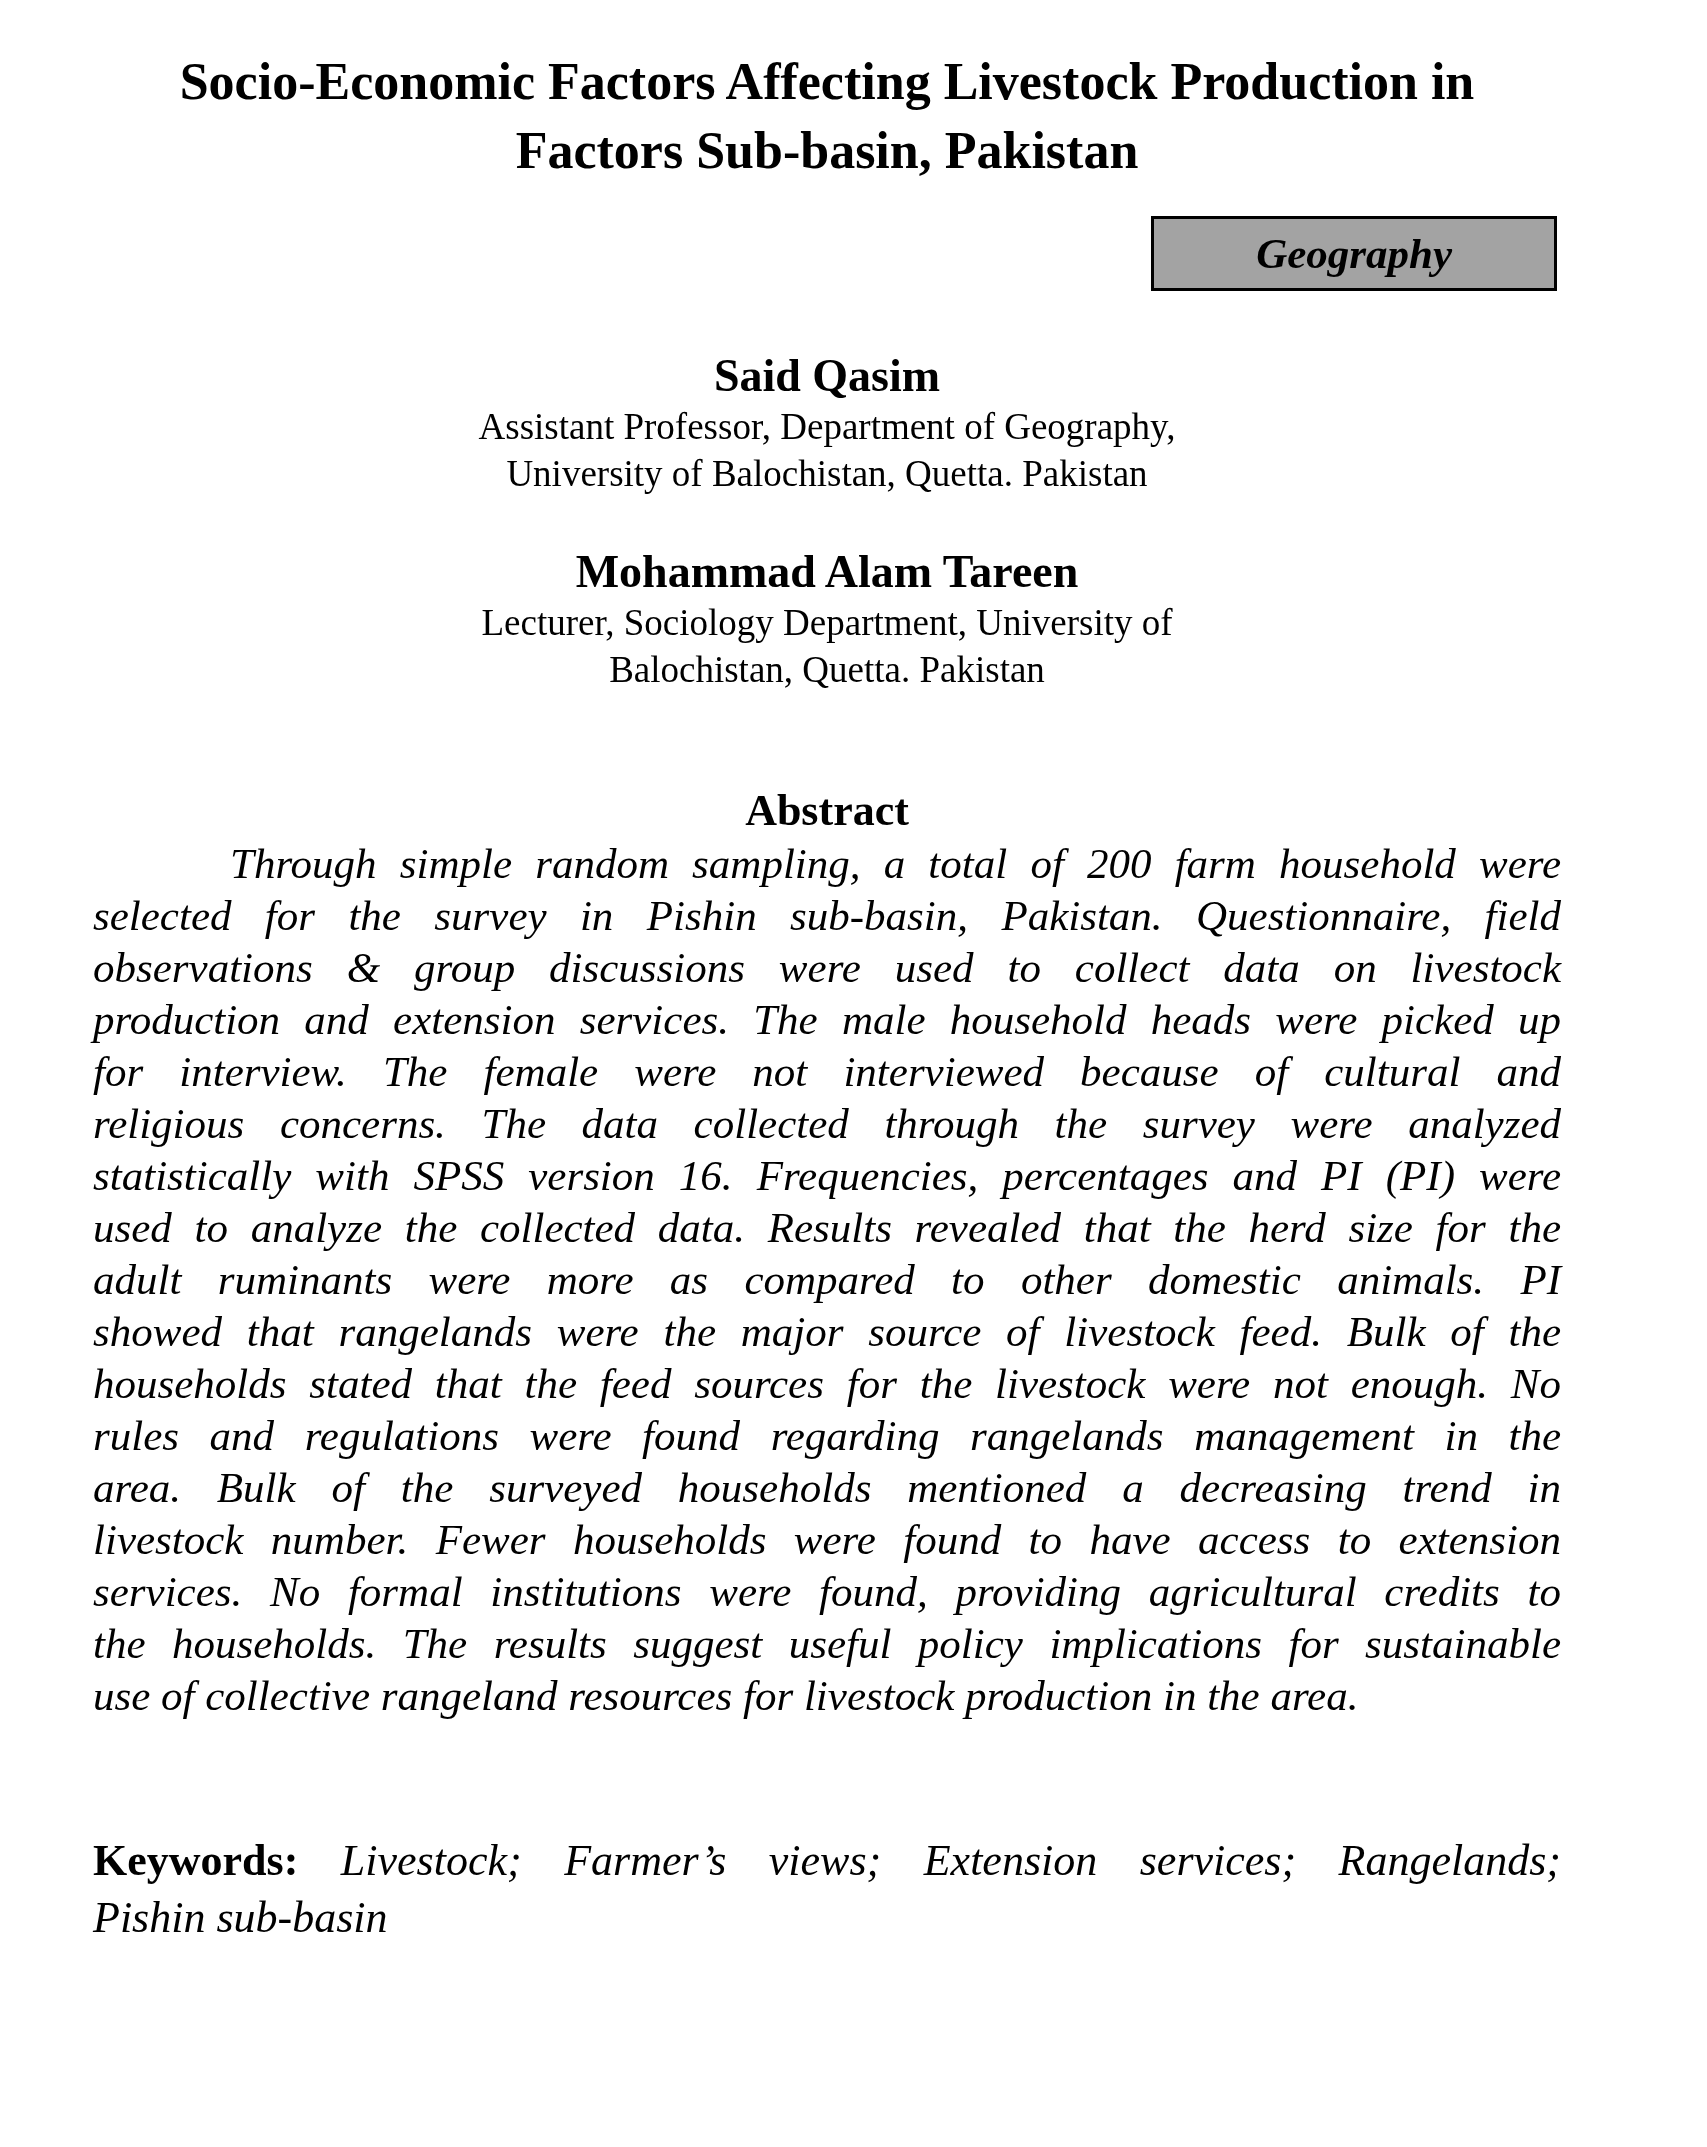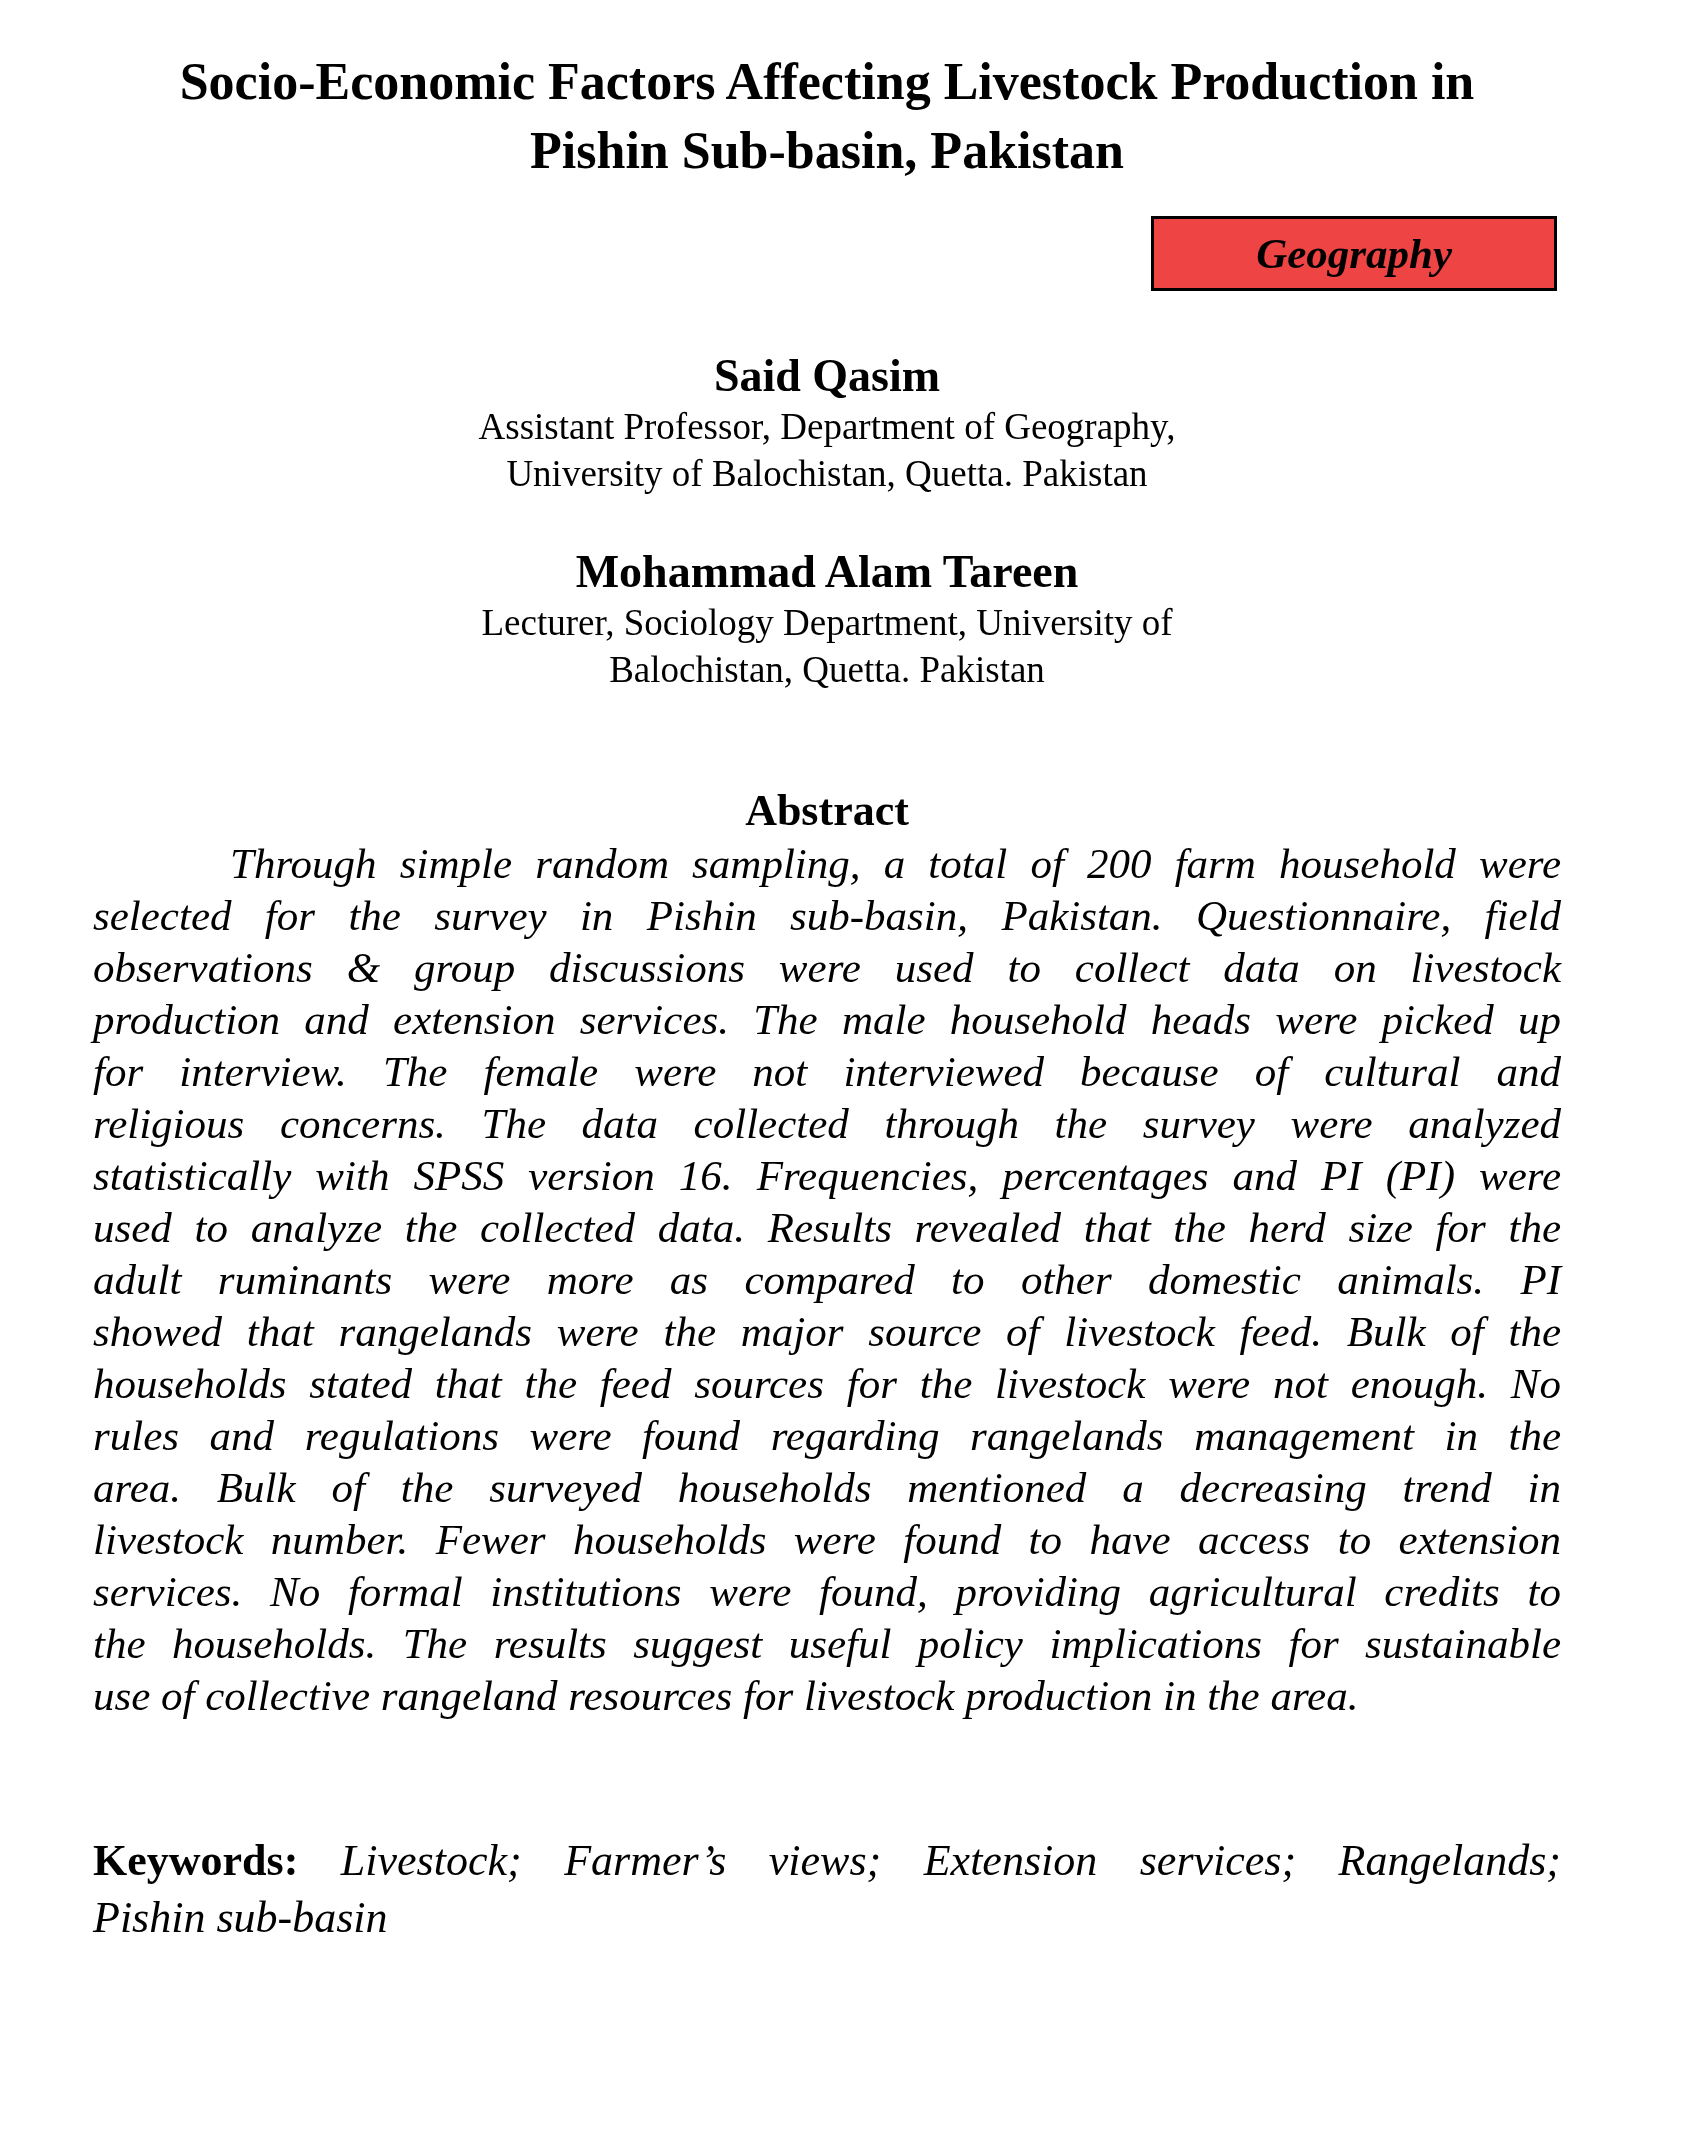--- a/index.html
+++ b/index.html
@@ -28,21 +28,21 @@
     font-size: 52px;
     line-height: 69px;
     letter-spacing: 0px;
   }
   
   .category-box {
     box-sizing: border-box;
     width: 406px;
     height: 75px;
     margin: 31px 3.9px 0 auto;
-    background: #ef4444;
+    background: #a3a3a3;
     border: 3.9px solid #000000;
     display: flex;
     align-items: center;
     justify-content: center;
   }
   .category-label {
     font-size: 43px;
     font-weight: bold;
     font-style: italic;
     line-height: 1;
@@ -103,21 +103,21 @@
     text-align: left;
   }
 </style>
 </head>
 <body>
 
 <div class="page">
 
   <div class="paper-title">
     <div>Socio-Economic Factors Affecting Livestock Production in</div>
-    <div>Pishin Sub-basin, Pakistan</div>
+    <div>Factors Sub-basin, Pakistan</div>
   </div>
 
   <div class="category-box">
     <span class="category-label">Geography</span>
   </div>
 
   <div class="authors">
 
     <div class="author-block">
       <div class="author-name">Said Qasim</div>

